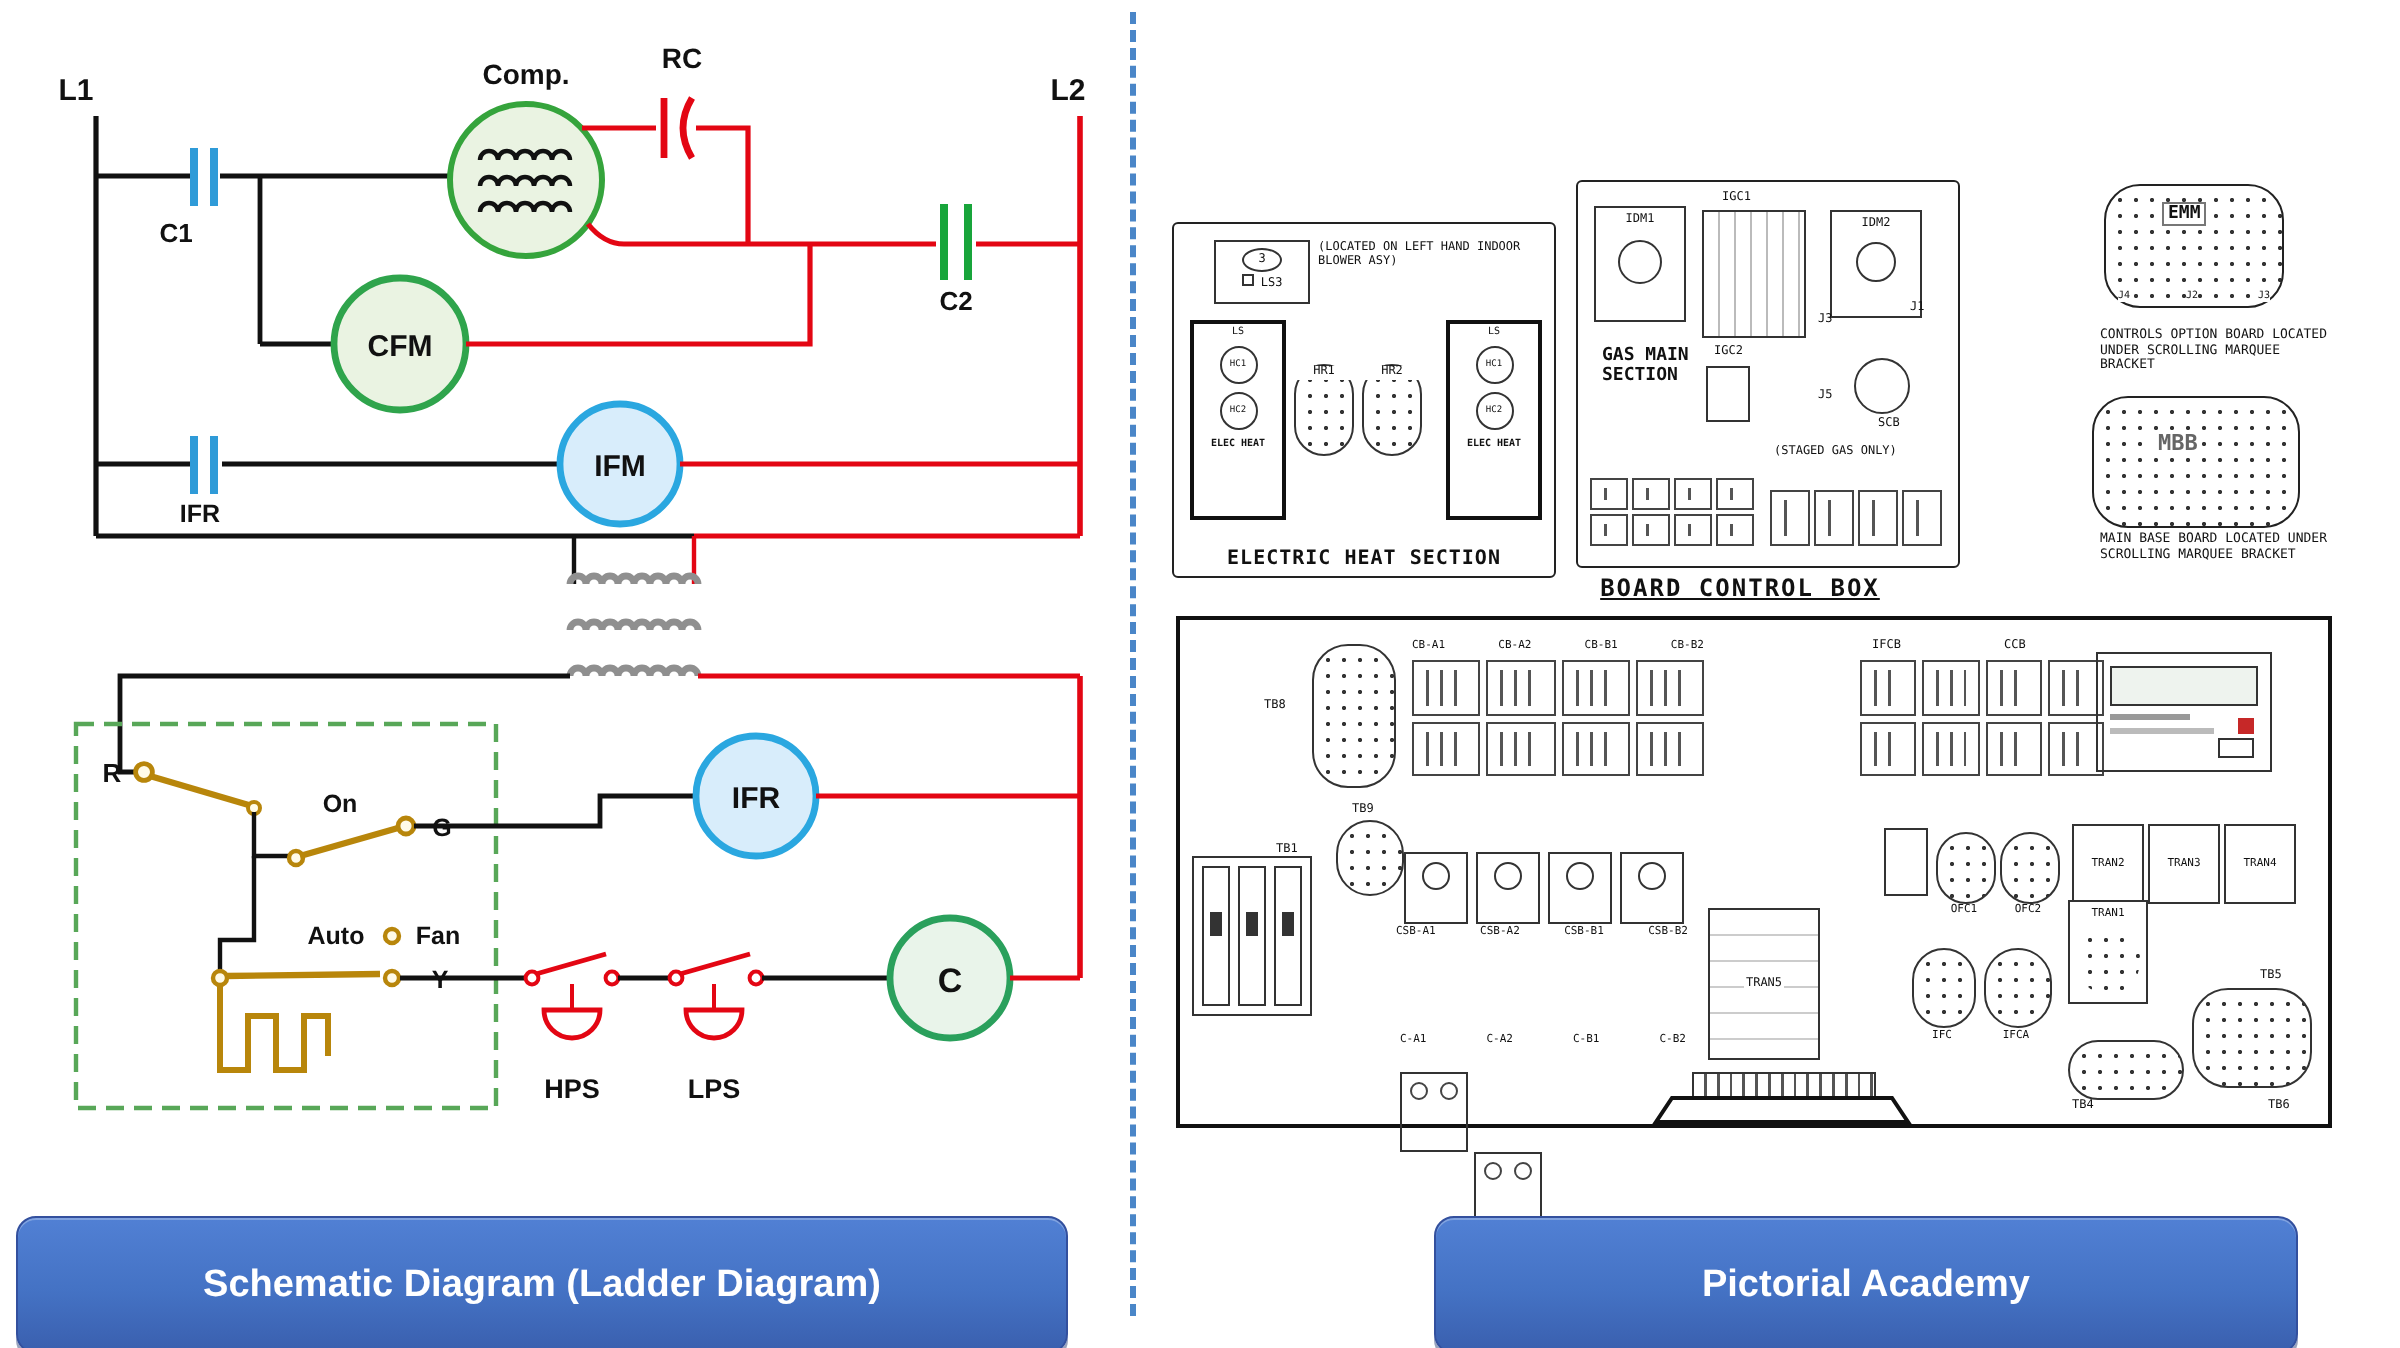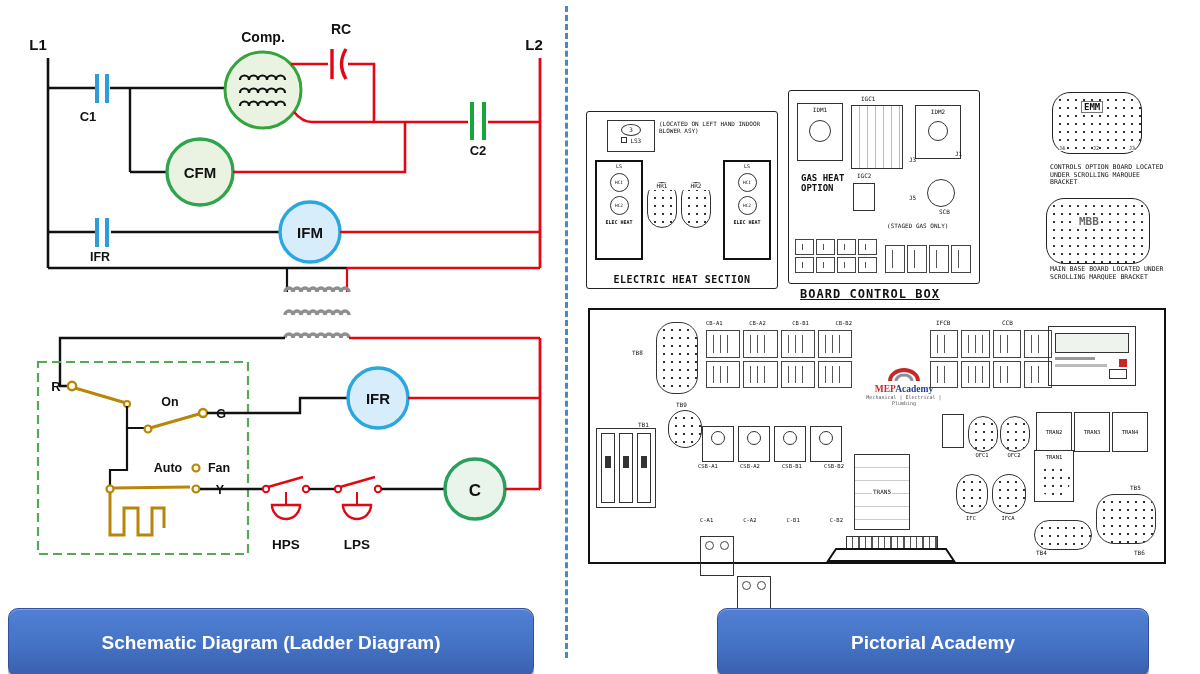--- a/index.html
+++ b/index.html
@@ -200,21 +200,21 @@
   <div class="abs box1" style="left:8px;top:12px;width:44px;height:56px;text-align:center;">
     <div class="mono lbl6" style="margin-top:3px;">IDM1</div>
     <div class="circd" style="width:20px;height:20px;margin:6px auto 0;"></div>
   </div>
   <div class="abs mono lbl6" style="left:72px;top:5px;">IGC1</div>
   <div class="abs box1" style="left:62px;top:14px;width:50px;height:62px;background:repeating-linear-gradient(90deg,transparent 0 7px,#bbb 7px 8px);"></div>
   <div class="abs box1" style="left:126px;top:14px;width:44px;height:52px;text-align:center;">
     <div class="mono lbl6" style="margin-top:3px;">IDM2</div>
     <div class="circd" style="width:18px;height:18px;margin:5px auto 0;"></div>
   </div>
-  <div class="abs mono" style="left:12px;top:82px;width:52px;font-weight:bold;font-size:9px;line-height:10px;">GAS HEAT OPTION</div>
+  <div class="abs mono" style="left:12px;top:82px;width:52px;font-weight:bold;font-size:9px;line-height:10px;">GAS MAIN SECTION</div>
   <div class="abs mono lbl6" style="left:68px;top:82px;">IGC2</div>
   <div class="abs box1" style="left:64px;top:92px;width:20px;height:26px;"></div>
   <div class="abs mono lbl6" style="left:120px;top:66px;">J3</div>
   <div class="abs mono lbl6" style="left:166px;top:60px;">J1</div>
   <div class="abs mono lbl6" style="left:120px;top:104px;">J5</div>
   <div class="abs circd" style="left:138px;top:88px;width:26px;height:26px;border-width:1.5px;"></div>
   <div class="abs mono lbl6" style="left:150px;top:118px;">SCB</div>
   <div class="abs mono lbl6" style="left:98px;top:132px;width:88px;">(STAGED GAS ONLY)</div>
   <div class="abs" style="left:6px;top:148px;width:82px;height:34px;display:grid;grid-template-columns:repeat(4,1fr);grid-template-rows:1fr 1fr;gap:2px;">
     <div class="cell"></div>
@@ -285,30 +285,20 @@
   </div>
 
   <div class="abs screenbox" style="left:458px;top:16px;width:86px;height:58px;border-width:1.5px;">
     <div class="abs" style="left:6px;top:6px;right:6px;height:18px;border:1px solid #333;background:#eef3ee;"></div>
     <div class="abs" style="left:6px;top:30px;width:40px;height:3px;background:#999;"></div>
     <div class="abs" style="left:6px;top:37px;width:52px;height:3px;background:#bbb;"></div>
     <div class="abs" style="right:8px;top:32px;width:8px;height:8px;background:#c62828;"></div>
     <div class="abs" style="right:8px;bottom:6px;width:16px;height:8px;border:1px solid #333;"></div>
   </div>
 
-  <div class="abs" style="left:272px;top:50px;width:84px;text-align:center;">
-    <svg width="40" height="24" viewBox="0 0 40 24" style="display:block;margin:0 auto;">
-      <path d="M6,21 a14,11 0 0 1 28,0" fill="none" stroke="#c62828" stroke-width="4"></path>
-      <path d="M12,21 a8,6 0 0 1 16,0" fill="none" stroke="#8a8f98" stroke-width="3"></path>
-    </svg>
-    <div style="font-family:'Liberation Serif',serif;font-size:9.5px;font-weight:bold;line-height:10px;">
-      <span style="color:#c62828;">MEP</span><span style="color:#1f3f97;">Academy</span>
-    </div>
-    <div class="mono" style="font-size:5px;color:#555;line-height:6px;">Mechanical | Electrical | Plumbing</div>
-  </div>
 
   <div class="abs mono lbl6" style="left:86px;top:92px;">TB9</div>
   <div class="abs box1 dotgrid" style="left:78px;top:100px;width:32px;height:36px;"></div>
 
   <div class="abs mono lbl6" style="left:48px;top:112px;">TB1</div>
   <div class="abs box1" style="left:6px;top:118px;width:60px;height:80px;display:grid;grid-template-columns:repeat(3,1fr);gap:4px;padding:4px;box-sizing:border-box;">
     <div class="tb1col"></div>
       <div class="tb1col"></div>
       <div class="tb1col"></div>
   </div>

